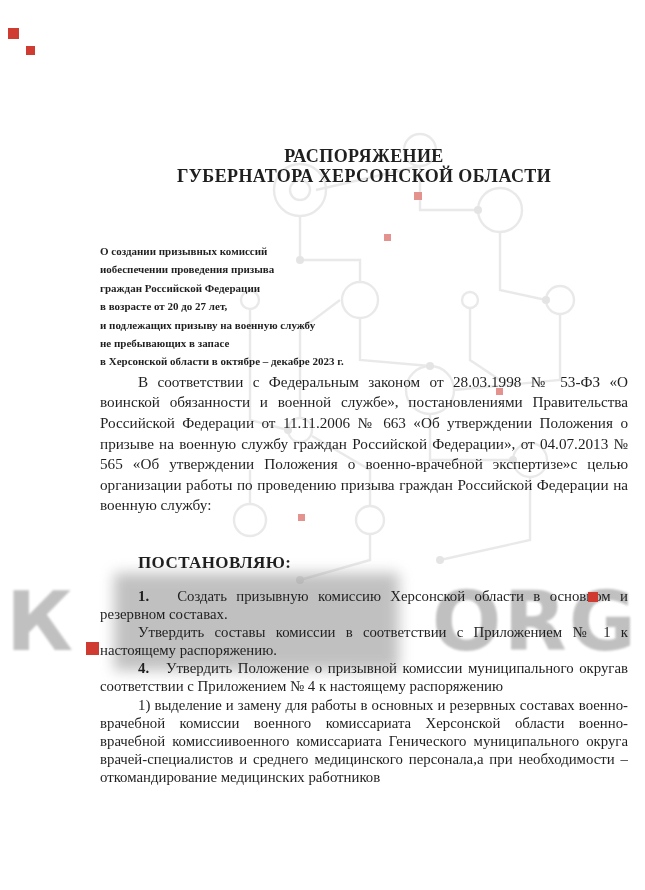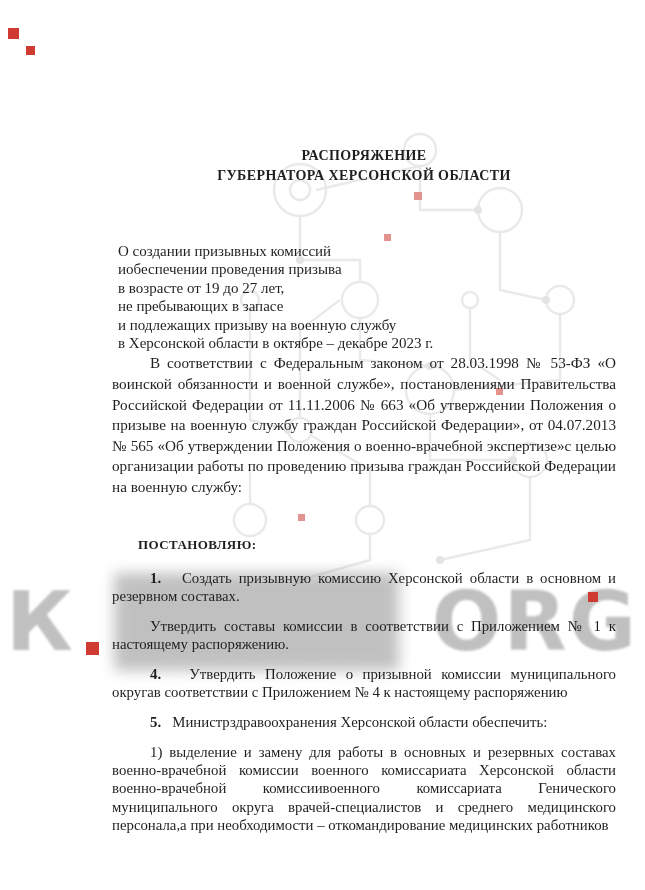--- a/index.html
+++ b/index.html
@@ -18,29 +18,29 @@
     color:#8e8e8e;opacity:.55;user-select:none;line-height:92px;
   }
   .watermark .wm-mid{filter:blur(7px);letter-spacing:-8px;}
   .watermark .wm-right{filter:blur(1.2px);letter-spacing:2px;}
   .watermark .wm-left{filter:blur(1.2px);}
   .red-sq{position:absolute;background:#cf3a31;z-index:3;}
   
   .content{position:absolute;left:100px;top:0;width:528px;z-index:2;}
   .title{
     margin:146px 0 0 0;text-align:center;font-weight:bold;
-    font-size:14px;line-height:20px;letter-spacing:.4px;
+    font-size:18px;line-height:20px;letter-spacing:.4px;
   }
-  .subject{margin-top:56px;font-weight:normal;font-size:15px;line-height:18.4px;margin-left:18px;}
+  .subject{margin-top:56px;font-weight:bold;font-size:11px;line-height:18.4px;}
   .para{
-    margin:12px;text-align:justify;font-size:15.2px;line-height:20.6px;text-indent:38px;
+    margin:0;text-align:justify;font-size:15.2px;line-height:20.6px;text-indent:38px;
   }
   .intro{margin-top:1px;}
   .resolve{
-    margin:36px 0 14px 38px;font-weight:bold;font-size:13px;line-height:21px;letter-spacing:.4px;
+    margin:36px 0 14px 38px;font-weight:bold;font-size:17px;line-height:21px;letter-spacing:.4px;
   }
   .items{margin-top:9px;}
   .items .para{font-size:14.8px;line-height:18.1px;}
   .num{font-weight:bold;}
   .num:not(:empty)::after{content:"\00a0\00a0\00a0";}
 </style>
 </head>
 <body>
 
 <div class="page">
@@ -107,32 +107,32 @@
   <div class="content">
 
     <div class="title">
       <div>РАСПОРЯЖЕНИЕ</div>
       <div>ГУБЕРНАТОРА ХЕРСОНСКОЙ ОБЛАСТИ</div>
     </div>
 
     <div class="subject">
       <div class="subject-line">О создании призывных комиссий</div>
       <div class="subject-line">иобеспечении проведения призыва</div>
-      <div class="subject-line">в возрасте от 19 до 27 лет,</div>
+      <div class="subject-line">граждан Российской Федерации</div>
+      <div class="subject-line">в возрасте от 20 до 27 лет,</div>
+      <div class="subject-line">и подлежащих призыву на военную службу</div>
       <div class="subject-line">не пребывающих в запасе</div>
-      <div class="subject-line">и подлежащих призыву на военную службу</div>
       <div class="subject-line">в Херсонской области в октябре – декабре 2023 г.</div>
     </div>
 
     <p class="para intro">В соответствии с Федеральным законом от 28.03.1998 № 53-ФЗ «О воинской обязанности и военной службе», постановлениями Правительства Российской Федерации от 11.11.2006 № 663 «Об утверждении Положения о призыве на военную службу граждан Российской Федерации», от 04.07.2013 № 565 «Об утверждении Положения о военно-врачебной экспертизе»с целью организации работы по проведению призыва граждан Российской Федерации на военную службу:</p>
 
     <div class="resolve">ПОСТАНОВЛЯЮ:</div>
 
     <div class="items">
       <p class="para"><span class="num">1.</span><span>Создать призывную комиссию Херсонской области в основном и резервном составах.</span></p>
       <p class="para"><span class="num"></span><span>Утвердить составы комиссии в соответствии с Приложением № 1 к настоящему распоряжению.</span></p>
       <p class="para"><span class="num">4.</span><span>Утвердить Положение о призывной комиссии муниципального округав соответствии с Приложением № 4 к настоящему распоряжению</span></p>
-      <p class="para"><span class="num">5.</span><span>Министрздравоохранения Херсонской области обеспечить:</span></p>
       <p class="para"><span class="num"></span><span>1) выделение и замену для работы в основных и резервных составах военно-врачебной комиссии военного комиссариата Херсонской области военно-врачебной комиссиивоенного комиссариата Генического муниципального округа врачей-специалистов и среднего медицинского персонала,а при необходимости – откомандирование медицинских работников</span></p>
     </div>
 
   </div>
 </div>
 
 </body></html>

